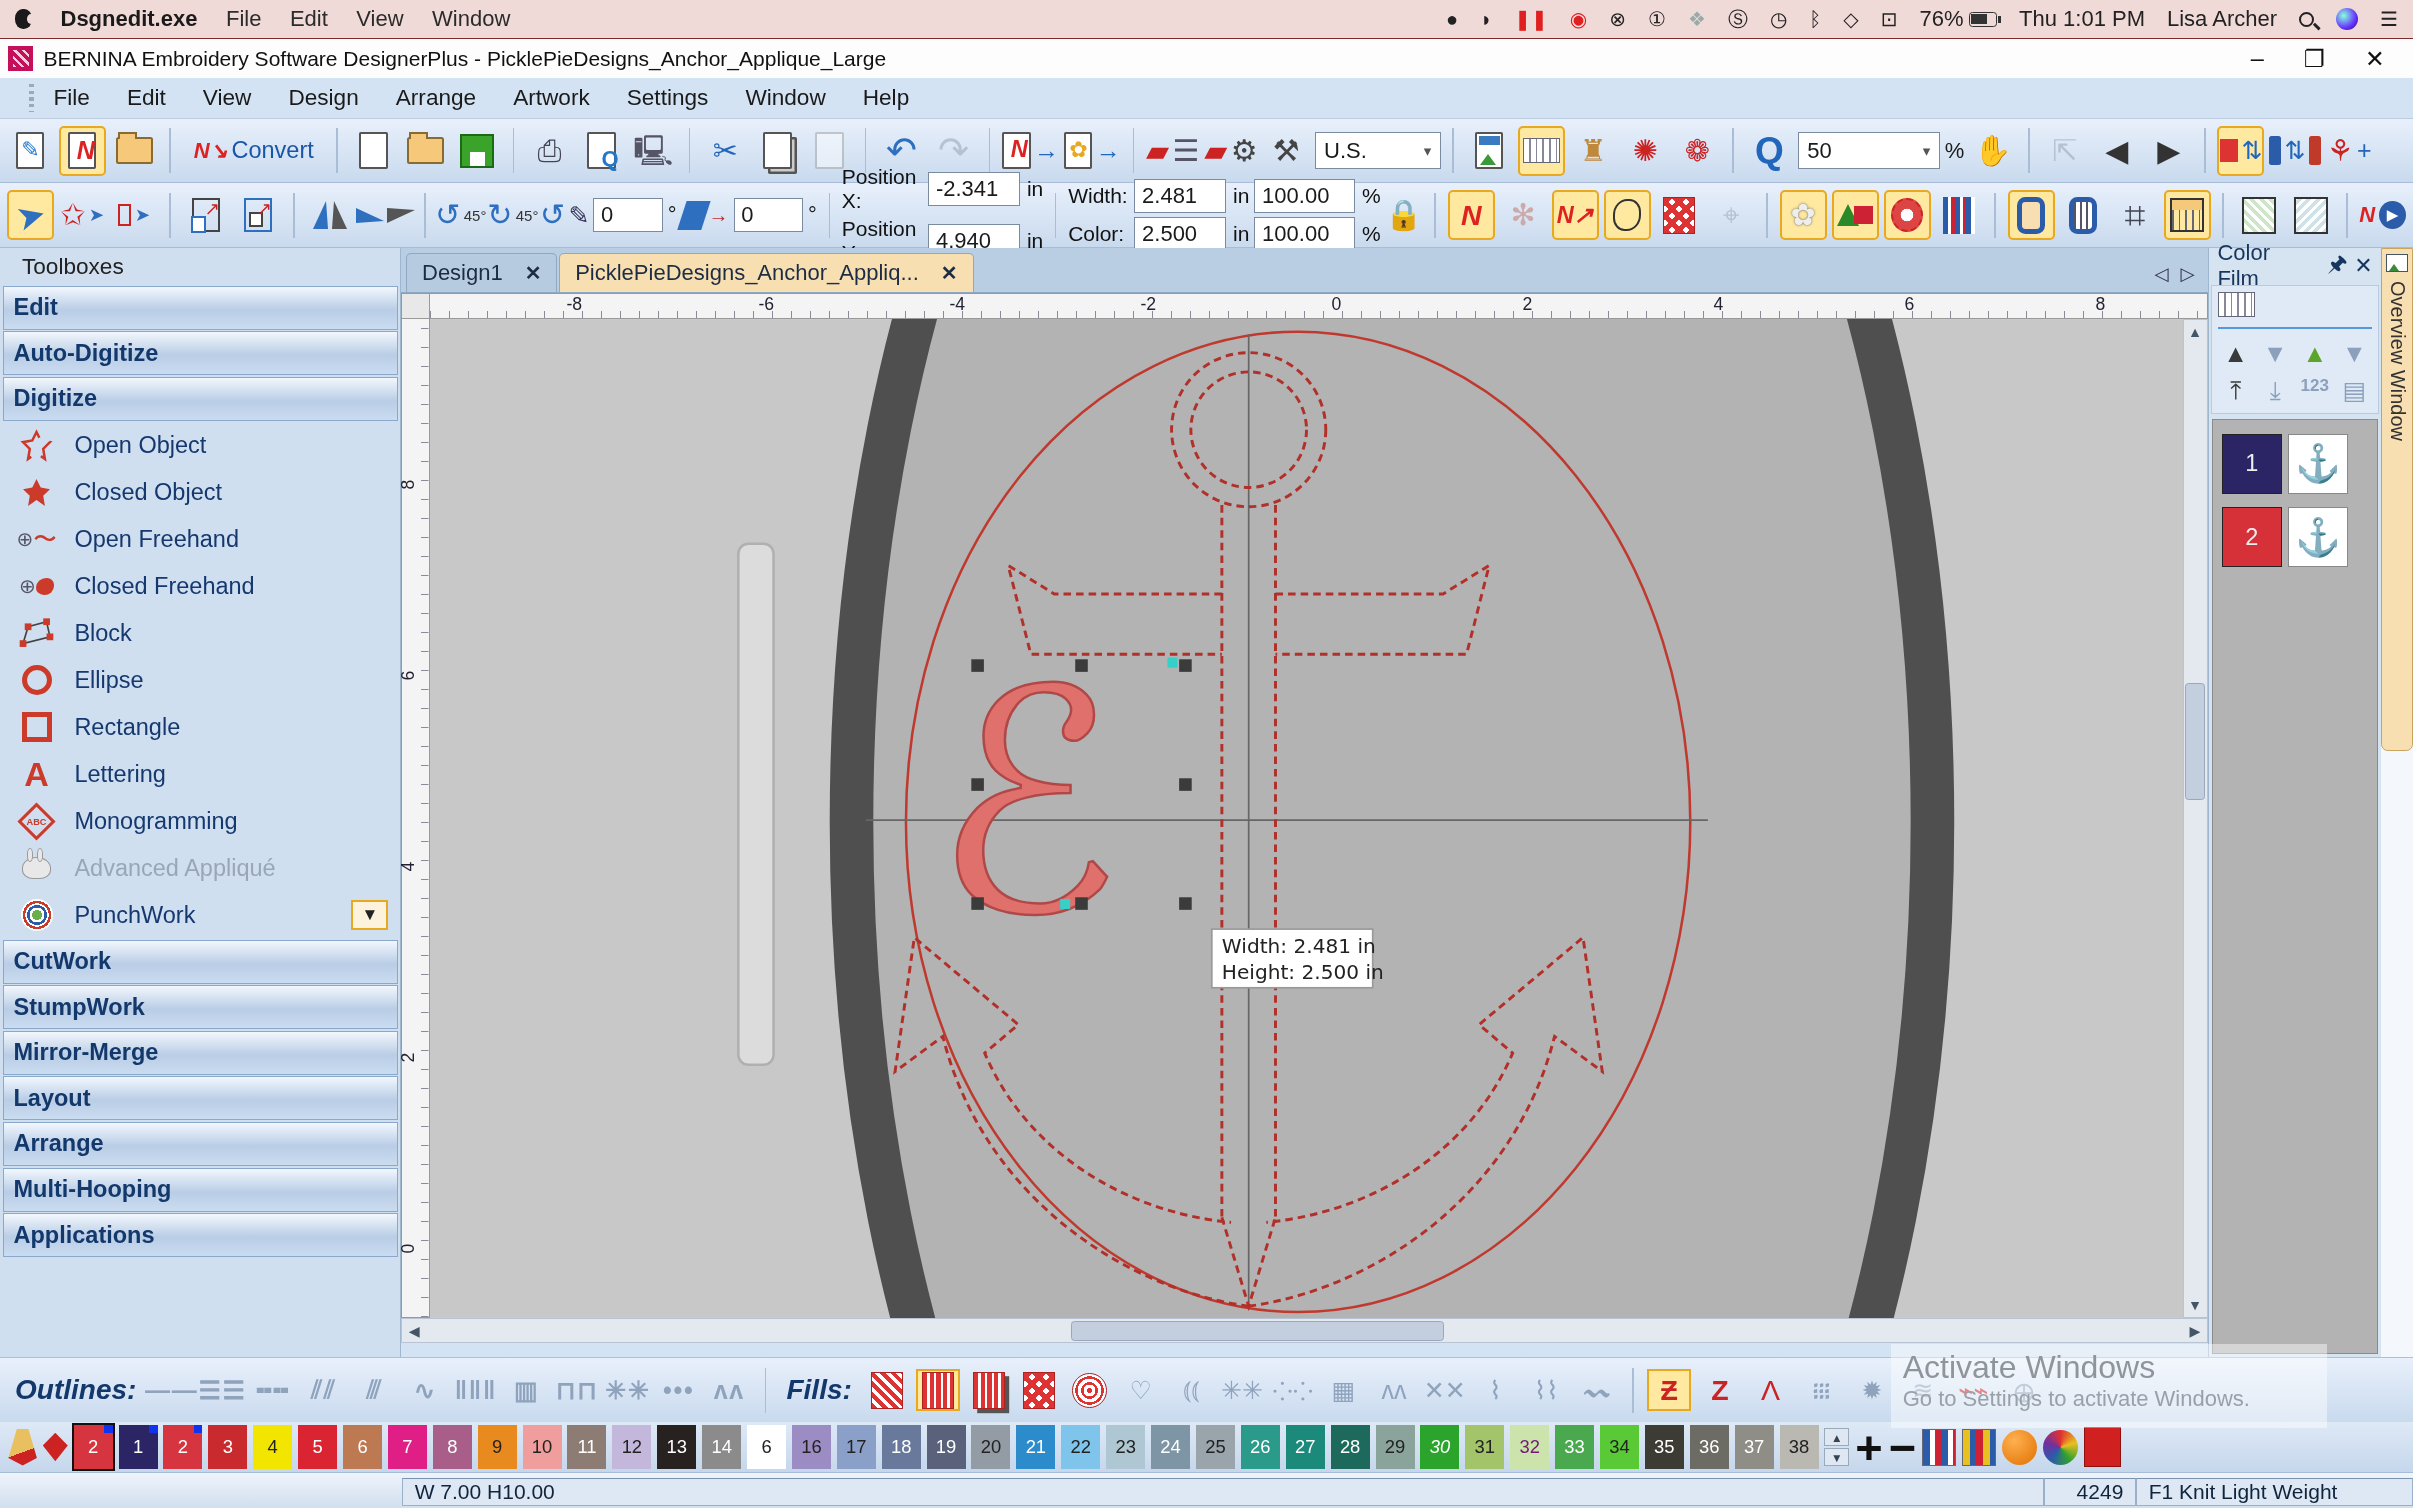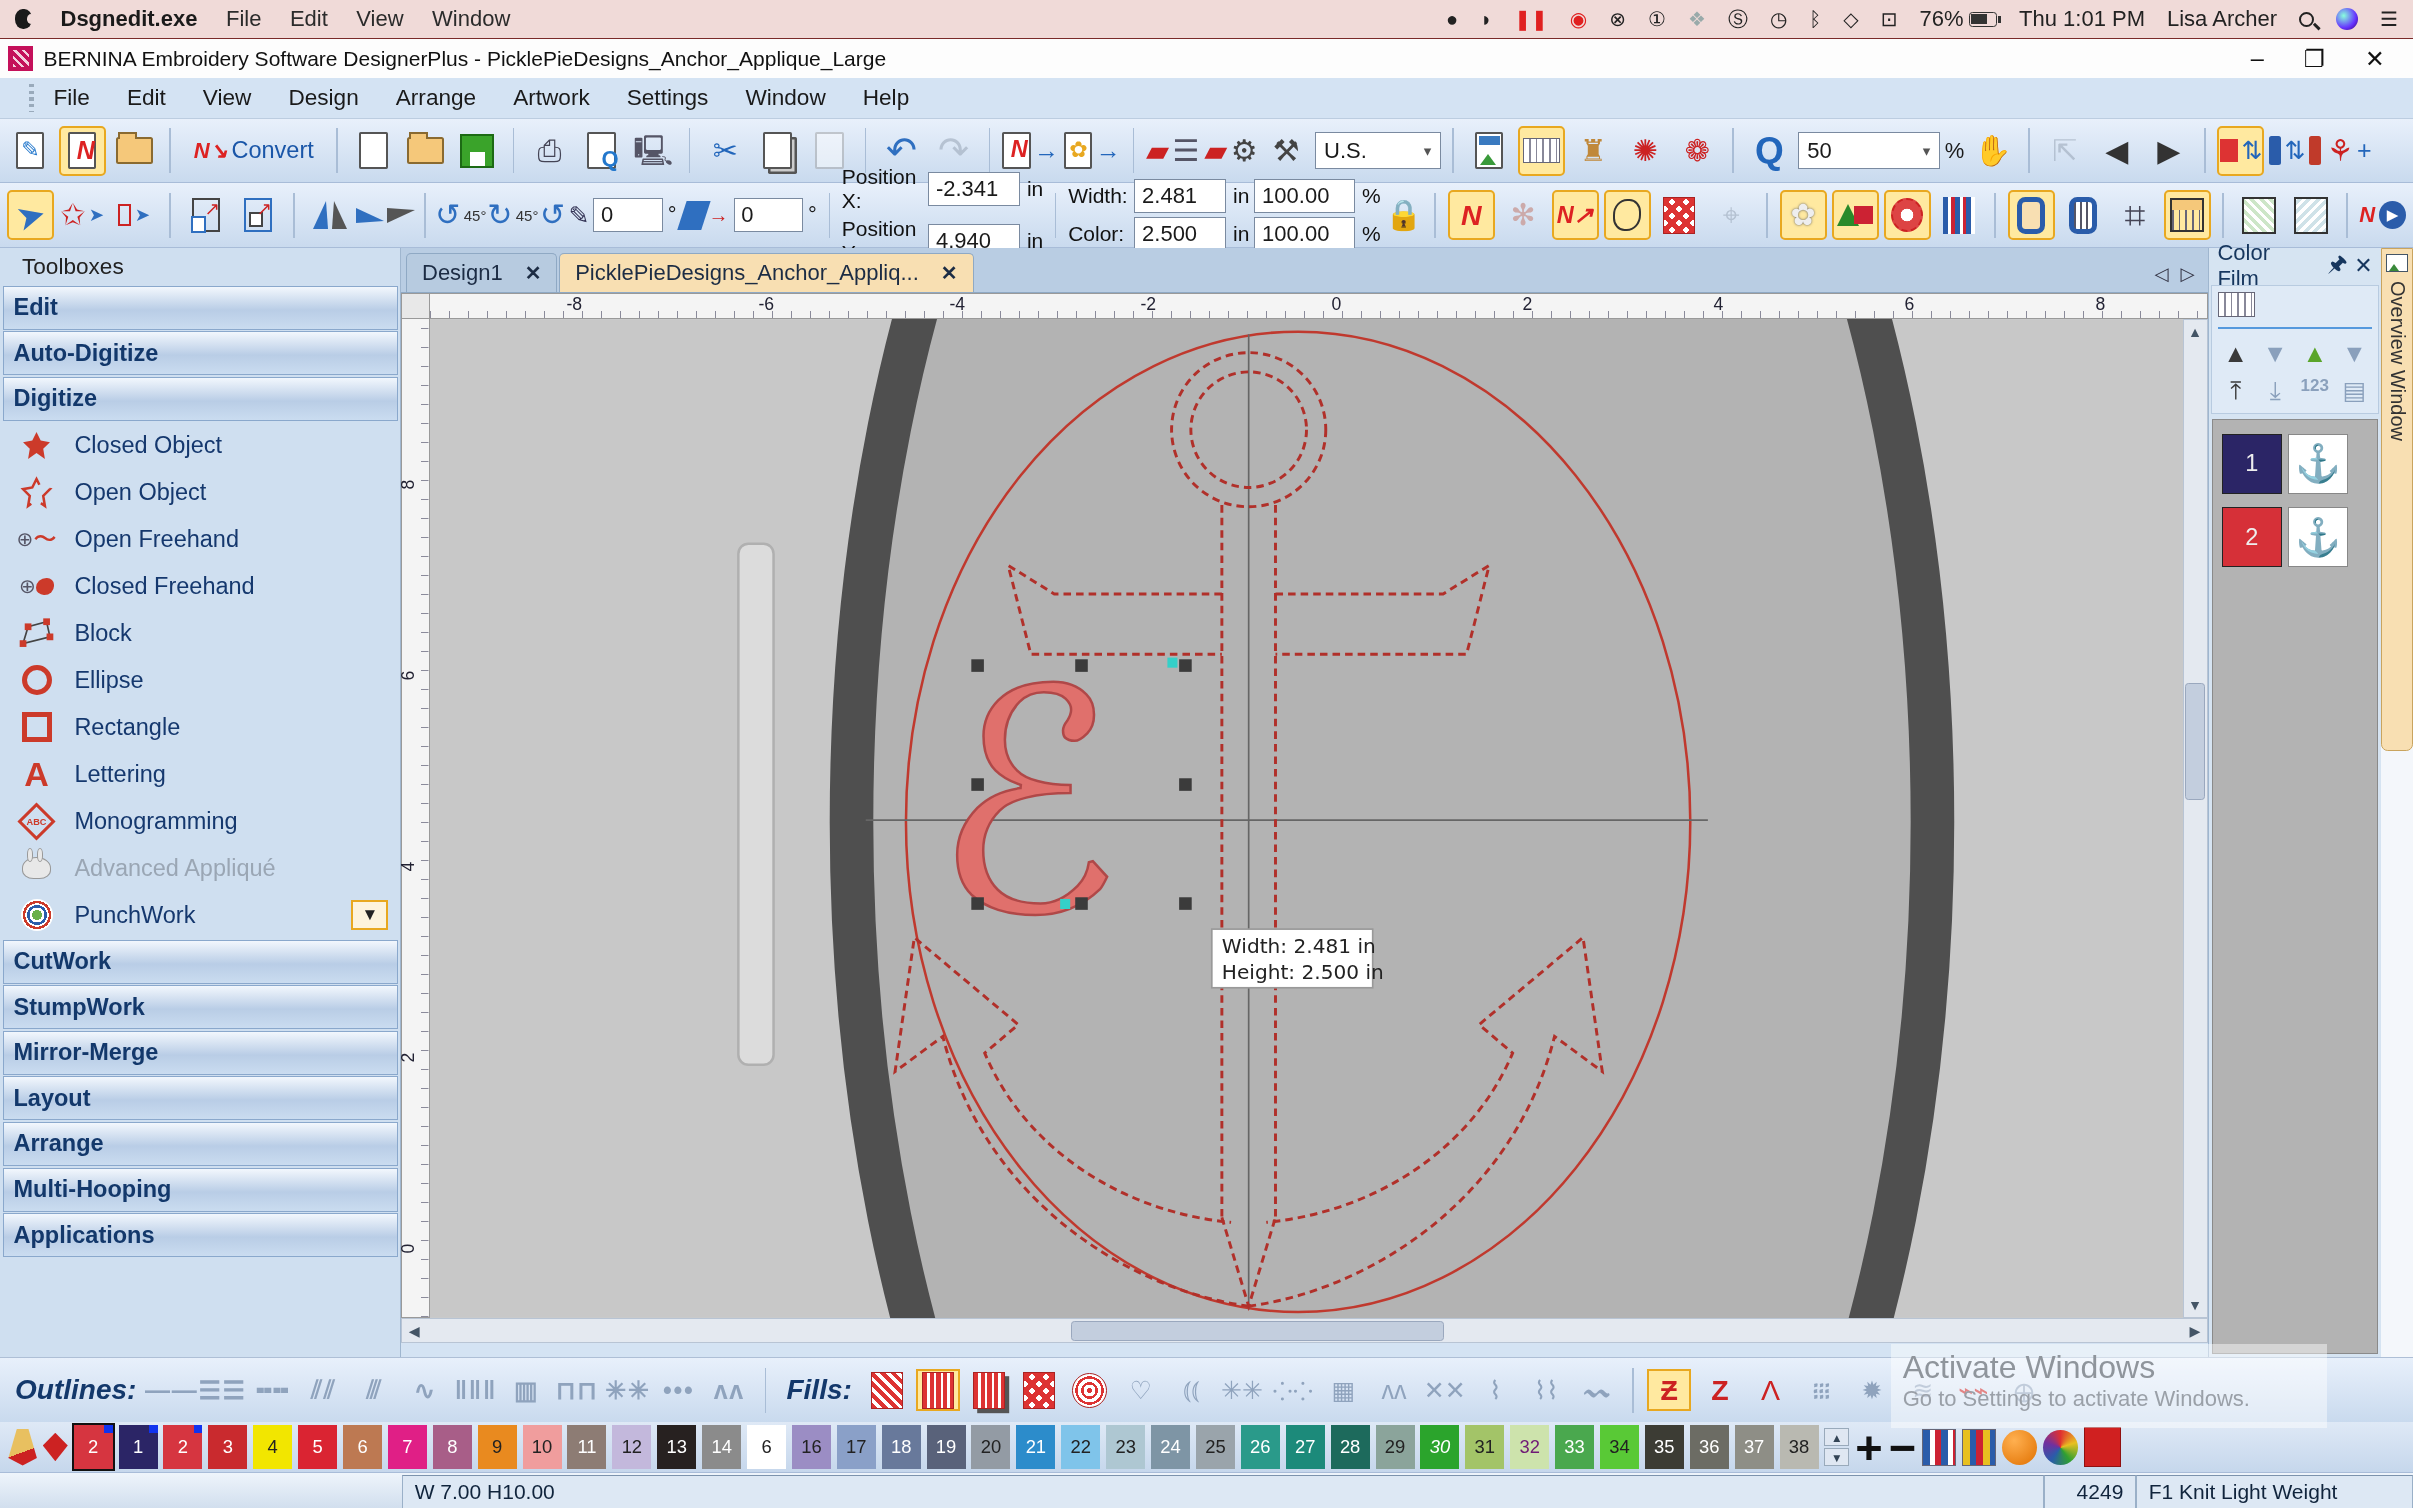--- a/index.html
+++ b/index.html
@@ -130,21 +130,21 @@
   .swatch.sel { outline:2.5px solid #111; outline-offset:0.8px; }
   .swatch .mark { position:absolute; top:0; right:0; width:8.4px; height:8.4px; background:#1133ee; }
   .spinner { display:flex; flex-direction:column; gap:1.7px; font-size:11.7px; color:#345; }
   .spinner div { width:25px; height:18.4px; background:#dfe7f2; border:0.8px solid #9ab; text-align:center; line-height:17px; }
   .pmin { font-size:47px; font-weight:bold; color:#111; line-height:1; }
   .threadico { width:34px; height:37px; border:0.8px solid #667; }
   .ball { width:35px; height:35px; border-radius:50%; }
 
   
   #statusbar { height:39px; display:flex; align-items:center; background:linear-gradient(#eef4fb,#cfdded); border-top:0.8px solid #a8bcd8; font-size:21px; color:#10243c; }
-  .stbox { height:34px; border:0.8px solid #9ab0c8; border-top-color:#7c93ad; background:#dde8f4; display:flex; align-items:center; padding:0 11.7px; }
+  .stbox { height:28px; border:0.8px solid #9ab0c8; border-top-color:#7c93ad; background:#dde8f4; display:flex; align-items:center; padding:0 11.7px; }
 
   
   #wm { position:absolute; left:1891px; top:1344px; width:436px; height:84px; background:rgba(255,255,255,.45); z-index:40; padding:5px 11.7px; pointer-events:none; }
   #wm .l1 { font-size:32px; color:#8f959c; }
   #wm .l2 { font-size:22px; color:#9aa0a8; }
 
   svg text { font-family:"DejaVu Sans", sans-serif; }
 </style>
 </head>
 <body>
@@ -512,32 +512,32 @@
 
   <div id="sidebar">
     <div class="sbtitle">Toolboxes</div>
     <div class="secbtn">Edit</div>
     <div class="secbtn">Auto-Digitize</div>
     <div class="secbtn">Digitize</div>
 
     <div class="toolrow">
       <span class="ticon">
           <svg width="37" height="37" viewBox="0 0 44 44">
+            <path d="M6 18 L17 16 L22 6 L27 16 L38 18 L30 26 L32 38 L22 31 L12 38 L14 26 Z" fill="none" stroke="#cc3a2a" stroke-width="3" stroke-dasharray="30 14"></path>
+          </svg>
+        </span>
+      <span>Open Object</span>
+    </div>
+    <div class="toolrow">
+      <span class="ticon">
+          <svg width="37" height="37" viewBox="0 0 44 44">
             <path d="M6 18 L17 16 L22 6 L27 16 L38 18 L30 26 L32 38 L22 31 L12 38 L14 26 Z" fill="#cc3a2a"></path>
           </svg>
         </span>
       <span>Closed Object</span>
-    </div>
-    <div class="toolrow">
-      <span class="ticon">
-          <svg width="37" height="37" viewBox="0 0 44 44">
-            <path d="M6 18 L17 16 L22 6 L27 16 L38 18 L30 26 L32 38 L22 31 L12 38 L14 26 Z" fill="none" stroke="#cc3a2a" stroke-width="3" stroke-dasharray="30 14"></path>
-          </svg>
-        </span>
-      <span>Open Object</span>
     </div>
     <div class="toolrow">
       <span class="ticon">
           <span style="color:#556;font-size:20px;">⊕</span>
           <span style="color:#cc3a2a;font-size:23.5px;">〜</span>
         </span>
       <span>Open Freehand</span>
     </div>
     <div class="toolrow">
       <span class="ticon">

